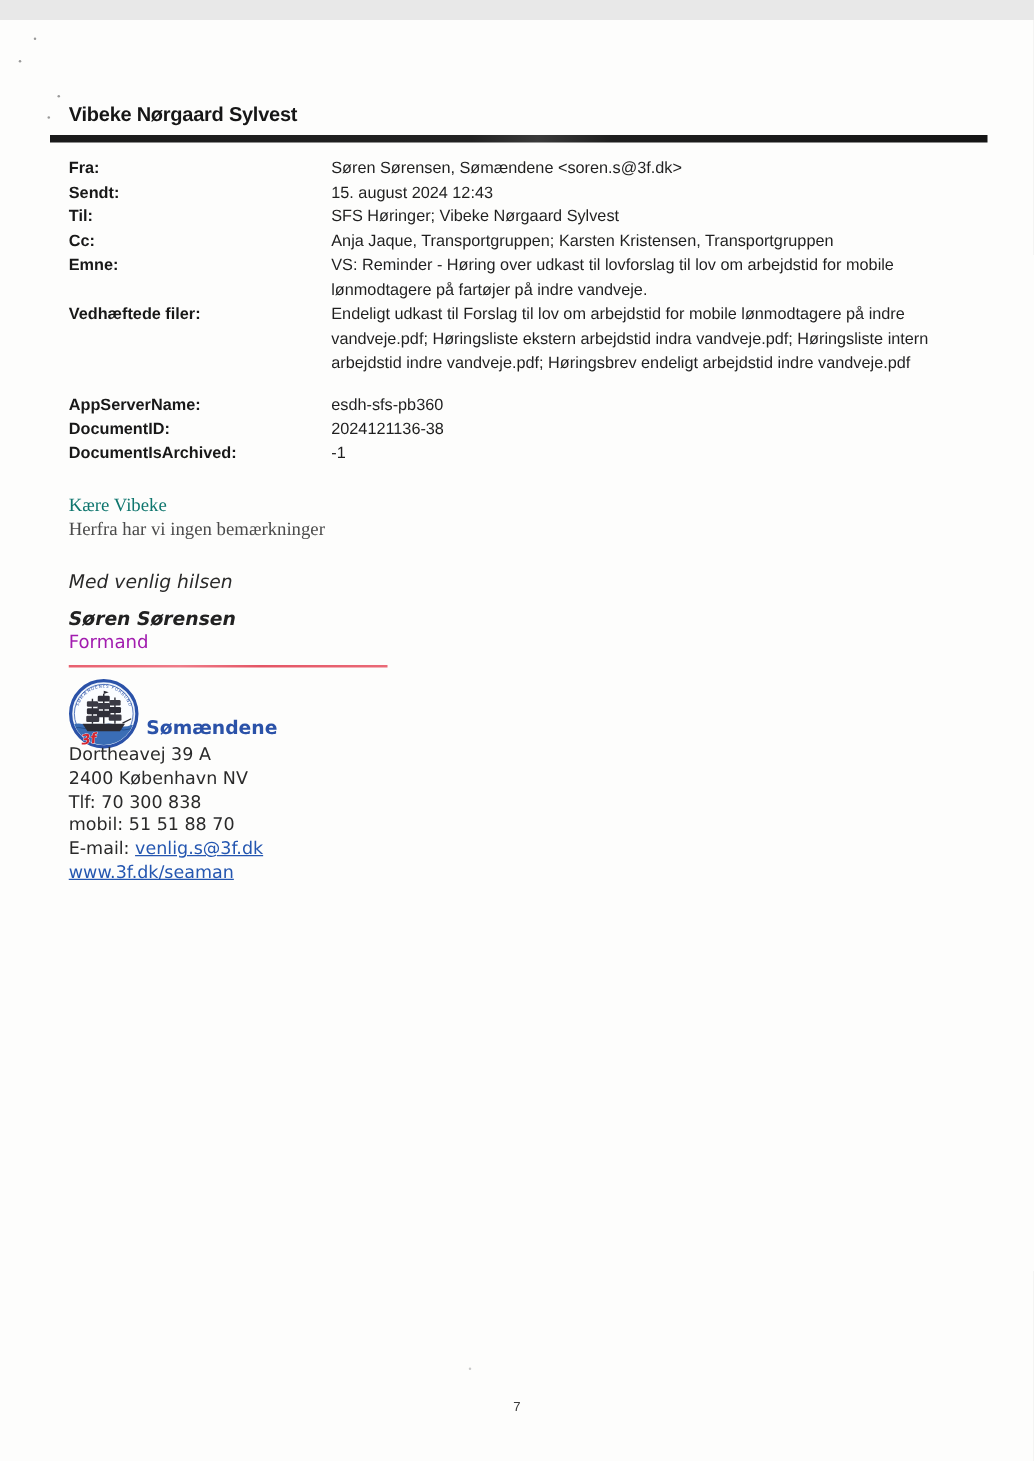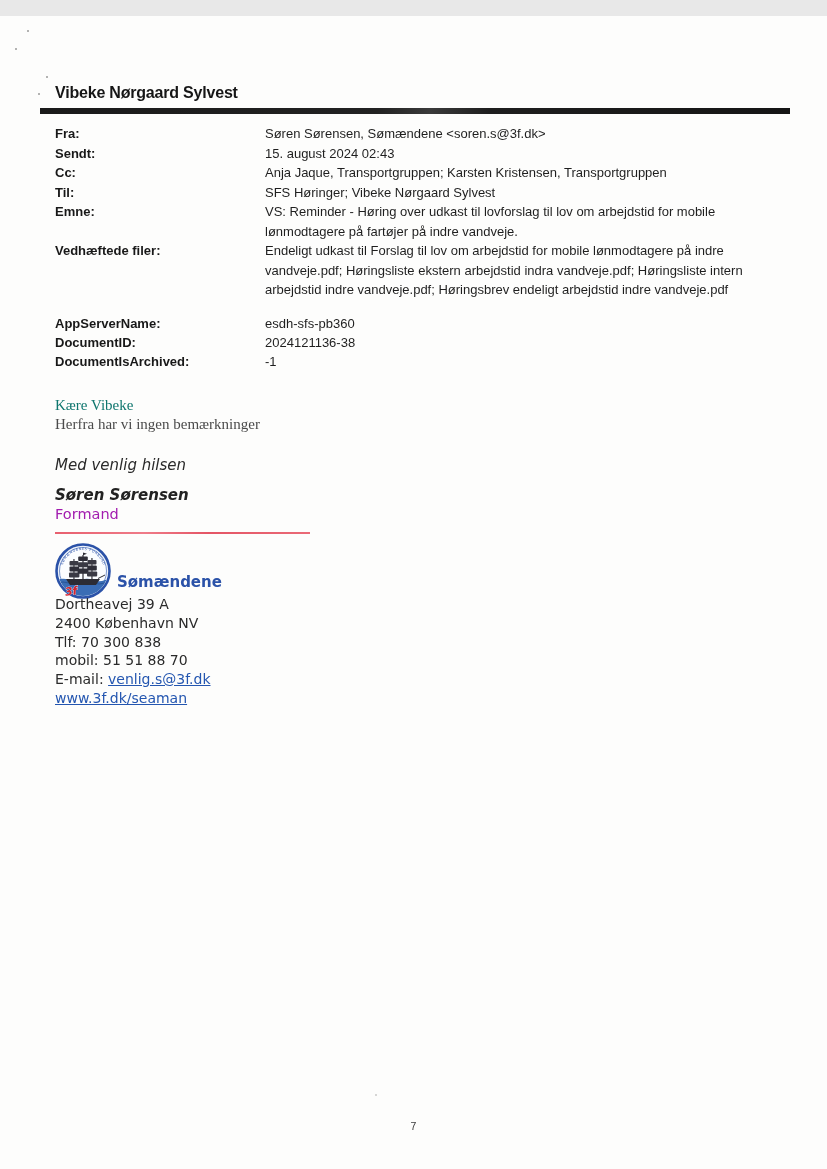--- a/index.html
+++ b/index.html
@@ -147,29 +147,29 @@
   <div class="doc-title">Vibeke Nørgaard Sylvest</div>
   <div class="title-rule"></div>
 
   <div class="rows header-rows">
     <div class="row">
       <span class="label">Fra:</span>
       <span class="value">Søren Sørensen, Sømændene &lt;soren.s@3f.dk&gt;</span>
     </div>
     <div class="row">
       <span class="label">Sendt:</span>
-      <span class="value">15. august 2024 02:43</span>
+      <span class="value">15. august 2024 12:43</span>
+    </div>
+    <div class="row">
+      <span class="label">Til:</span>
+      <span class="value">SFS Høringer; Vibeke Nørgaard Sylvest</span>
     </div>
     <div class="row">
       <span class="label">Cc:</span>
       <span class="value">Anja Jaque, Transportgruppen; Karsten Kristensen, Transportgruppen</span>
-    </div>
-    <div class="row">
-      <span class="label">Til:</span>
-      <span class="value">SFS Høringer; Vibeke Nørgaard Sylvest</span>
     </div>
     <div class="row">
       <span class="label">Emne:</span>
       <span class="value">VS: Reminder - Høring over udkast til lovforslag til lov om arbejdstid for mobile lønmodtagere på fartøjer på indre vandveje.</span>
     </div>
     <div class="row">
       <span class="label">Vedhæftede filer:</span>
       <span class="value">Endeligt udkast til Forslag til lov om arbejdstid for mobile lønmodtagere på indre vandveje.pdf; Høringsliste ekstern arbejdstid indra vandveje.pdf; Høringsliste intern arbejdstid indre vandveje.pdf; Høringsbrev endeligt arbejdstid indre vandveje.pdf</span>
     </div>
   </div>

